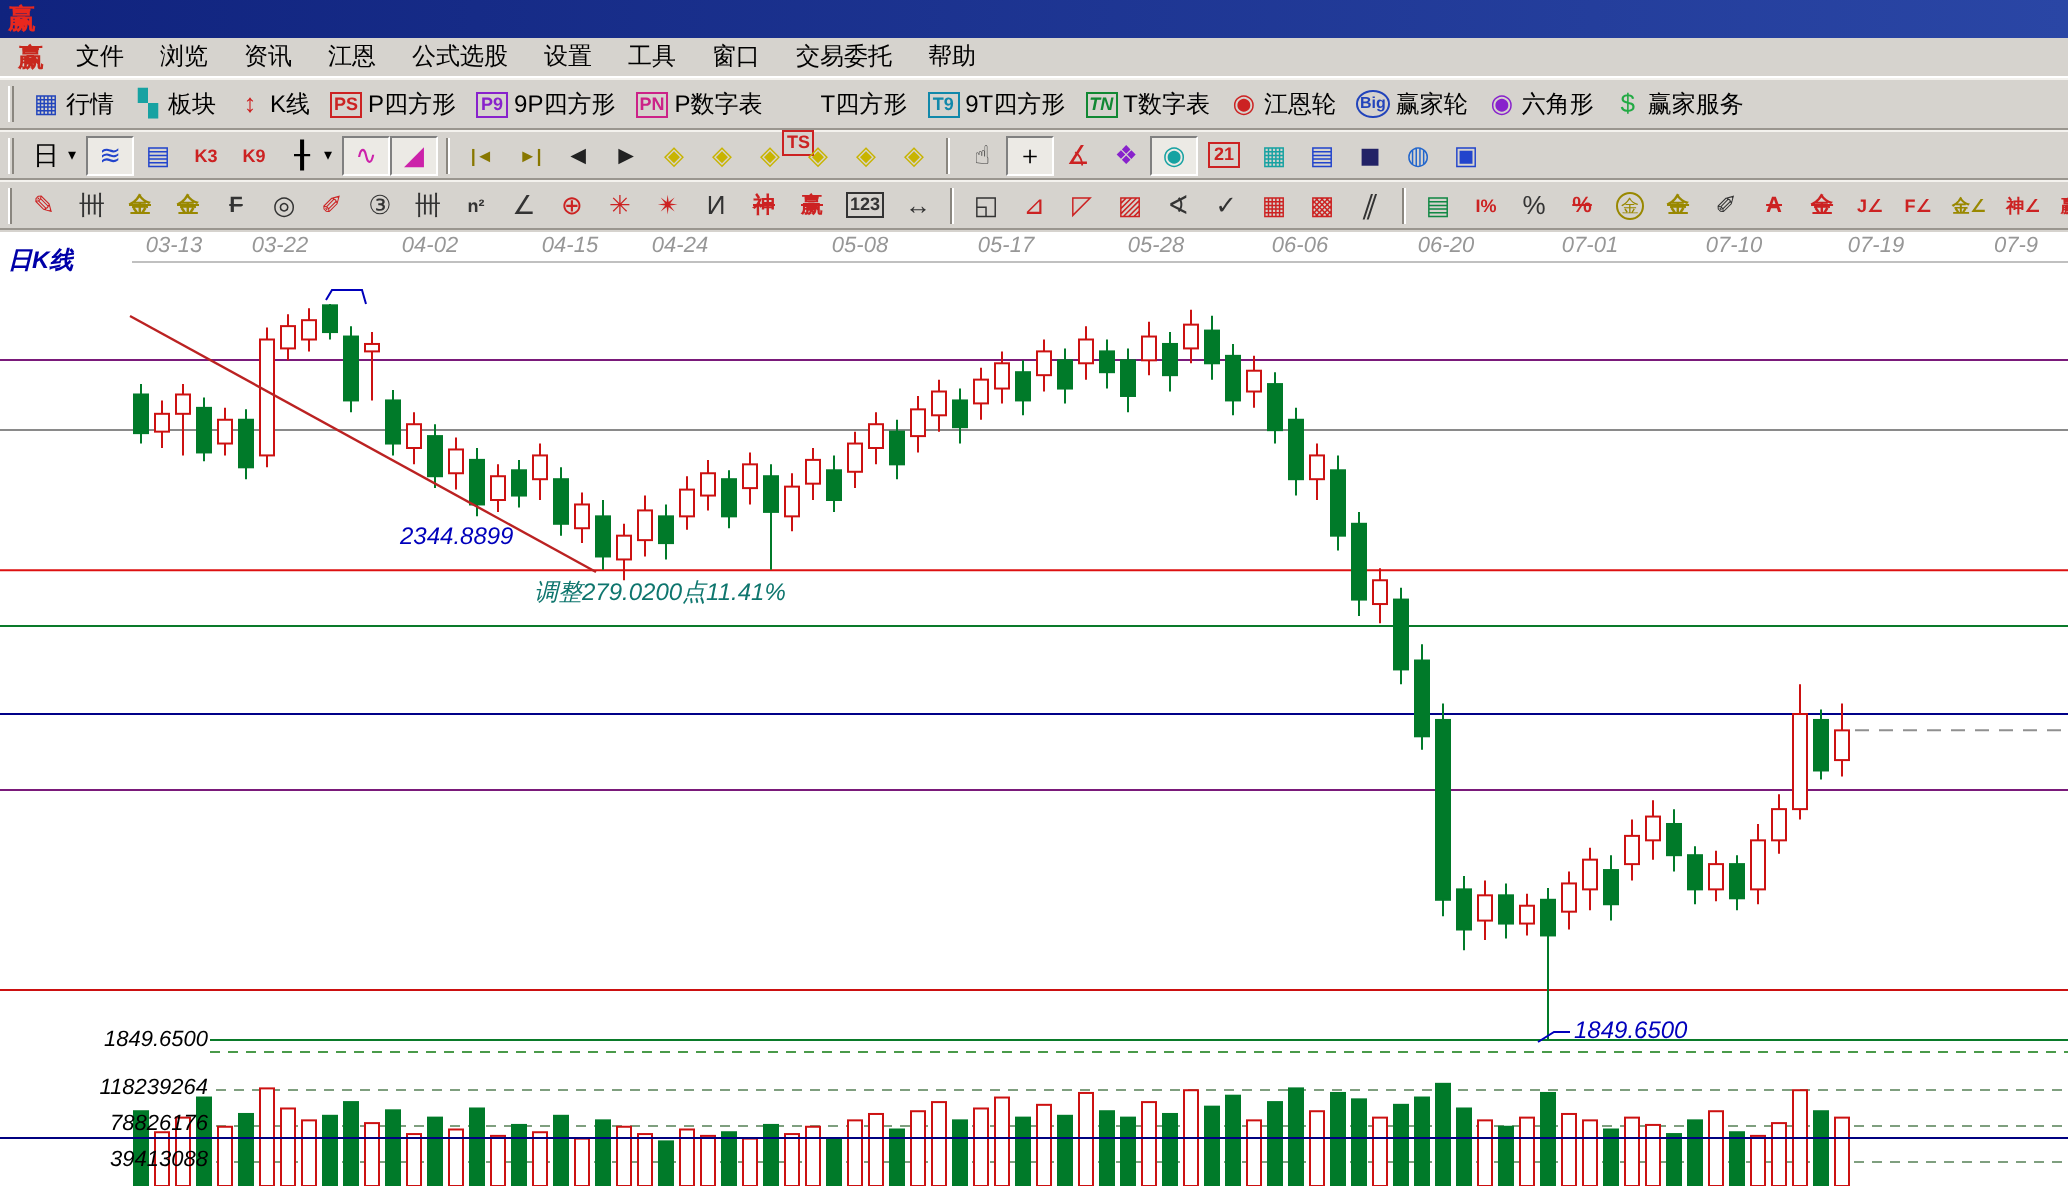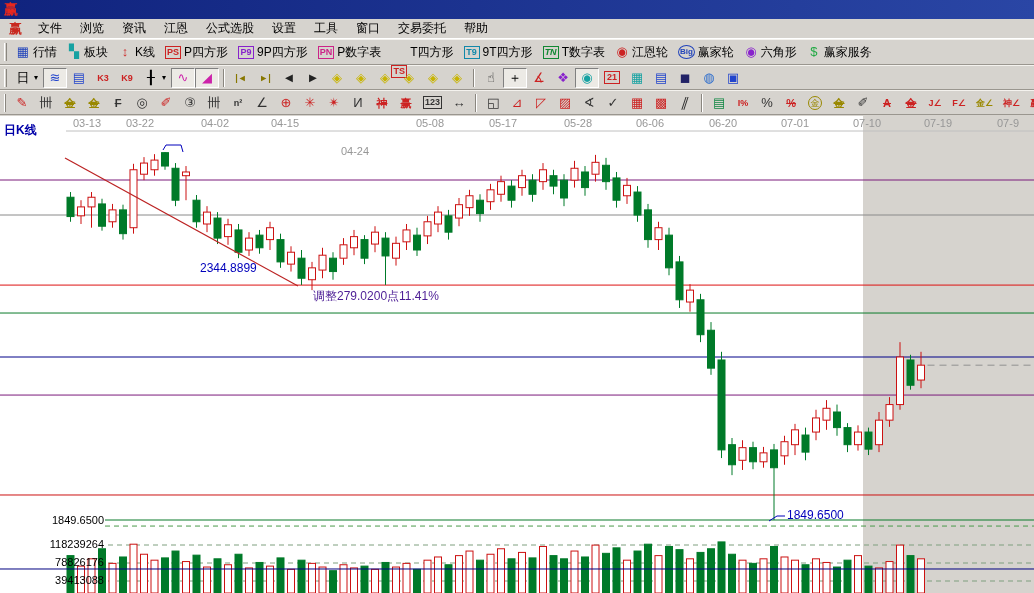--- a/index.html
+++ b/index.html
@@ -28,21 +28,21 @@
   .ticon { font-size:13px; line-height:14px; min-width:14px; text-align:center; }
   .ticon.boxed { font-size:9px; font-weight:bold; border:1px solid currentColor; padding:0 1px; line-height:11px; min-width:16px; }
   .ticon.round { font-size:8px; font-weight:bold; border:1px solid currentColor; border-radius:50%; padding:1px; line-height:10px; min-width:15px; }
   .ticon.small { font-size:9px; font-weight:bold; }
   .ticon.strike { text-decoration:line-through; font-size:11px; font-weight:bold; }
   .ticon.circ { border:1px solid currentColor; border-radius:50%; font-size:9px; line-height:12px; min-width:14px; }
   .ticon.slant { transform:skewX(-18deg); display:inline-block; }
   .dd-arrow { font-size:8px; color:#000; margin-left:1px; }
 
   
-  #chart { position:absolute; left:0; top:116px; width:863px; height:477px; background:#ffffff; }
+  #chart { position:absolute; left:0; top:116px; width:1034px; height:477px; background:#ffffff;font-style:italic; }
   #chart svg { position:absolute; left:0; top:0; }
   .date-label { position:absolute; top:1px; font-size:11px; color:#979797; transform:translateX(-50%); white-space:nowrap; }
   #pane-label { position:absolute; left:4px; top:6px; color:#0000a8; font-size:12px; font-weight:bold; }
   .ann { position:absolute; font-size:12px; white-space:nowrap; }
   .vol-label { position:absolute; width:102px; text-align:right; font-size:11px; color:#000; }
 </style>
 </head>
 <body>
 
 <div id="window">
@@ -614,32 +614,32 @@
         <line x1="927.5" y1="249.1804872749551" x2="1034" y2="249.1804872749551" stroke="#909090" stroke-width="1" stroke-dasharray="7,5"></line>
         <polyline points="163,34 166,29 181,29 183,36" fill="none" stroke="#0000bb"></polyline>
         <polyline points="769,405 777,400 785,400" fill="none" stroke="#0000bb"></polyline>
       </svg>
     <span id="pane-label">日K线</span>
 
   <span class="date-label" style="left: 87px;">03-13</span>
       <span class="date-label" style="left: 140px; text-align: right;">03-22</span>
       <span class="date-label" style="left: 215px;">04-02</span>
       <span class="date-label" style="left: 285px;">04-15</span>
-      <span class="date-label" style="left: 355px; margin-top: 28px;">04-24</span>
+      <span class="date-label" style="left: 340px;">04-24</span>
       <span class="date-label" style="left: 430px;">05-08</span>
       <span class="date-label" style="left: 503px;">05-17</span>
       <span class="date-label" style="left: 578px;">05-28</span>
       <span class="date-label" style="left: 650px;">06-06</span>
       <span class="date-label" style="left: 723px;">06-20</span>
       <span class="date-label" style="left: 795px;">07-01</span>
       <span class="date-label" style="left: 867px;">07-10</span>
       <span class="date-label" style="left: 938px;">07-19</span>
       <span class="date-label" style="left: 1008px;">07-9</span>
       <span class="ann" style="left: 200px; top: 145px; color: rgb(0, 0, 187);">2344.8899</span>
-      <span class="ann" style="left: 267px; top: 172px; color: #4c1d95; margin-left: 46px;">调整279.0200点11.41%</span>
+      <span class="ann" style="left: 267px; top: 172px; color: #0f766e;">调整279.0200点11.41%</span>
       <span class="ann" style="left: 787px; top: 392px; color: rgb(0, 0, 187);">1849.6500</span>
       <span class="vol-label" style="left: 2px; top: 398px;">1849.6500</span>
       <span class="vol-label" style="left: 2px; top: 422px;">118239264</span>
       <span class="vol-label" style="left: 2px; top: 440px;">78826176</span>
       <span class="vol-label" style="left: 2px; top: 458px;">39413088</span>
     </div>
 
 </div>
 
 </body></html>

